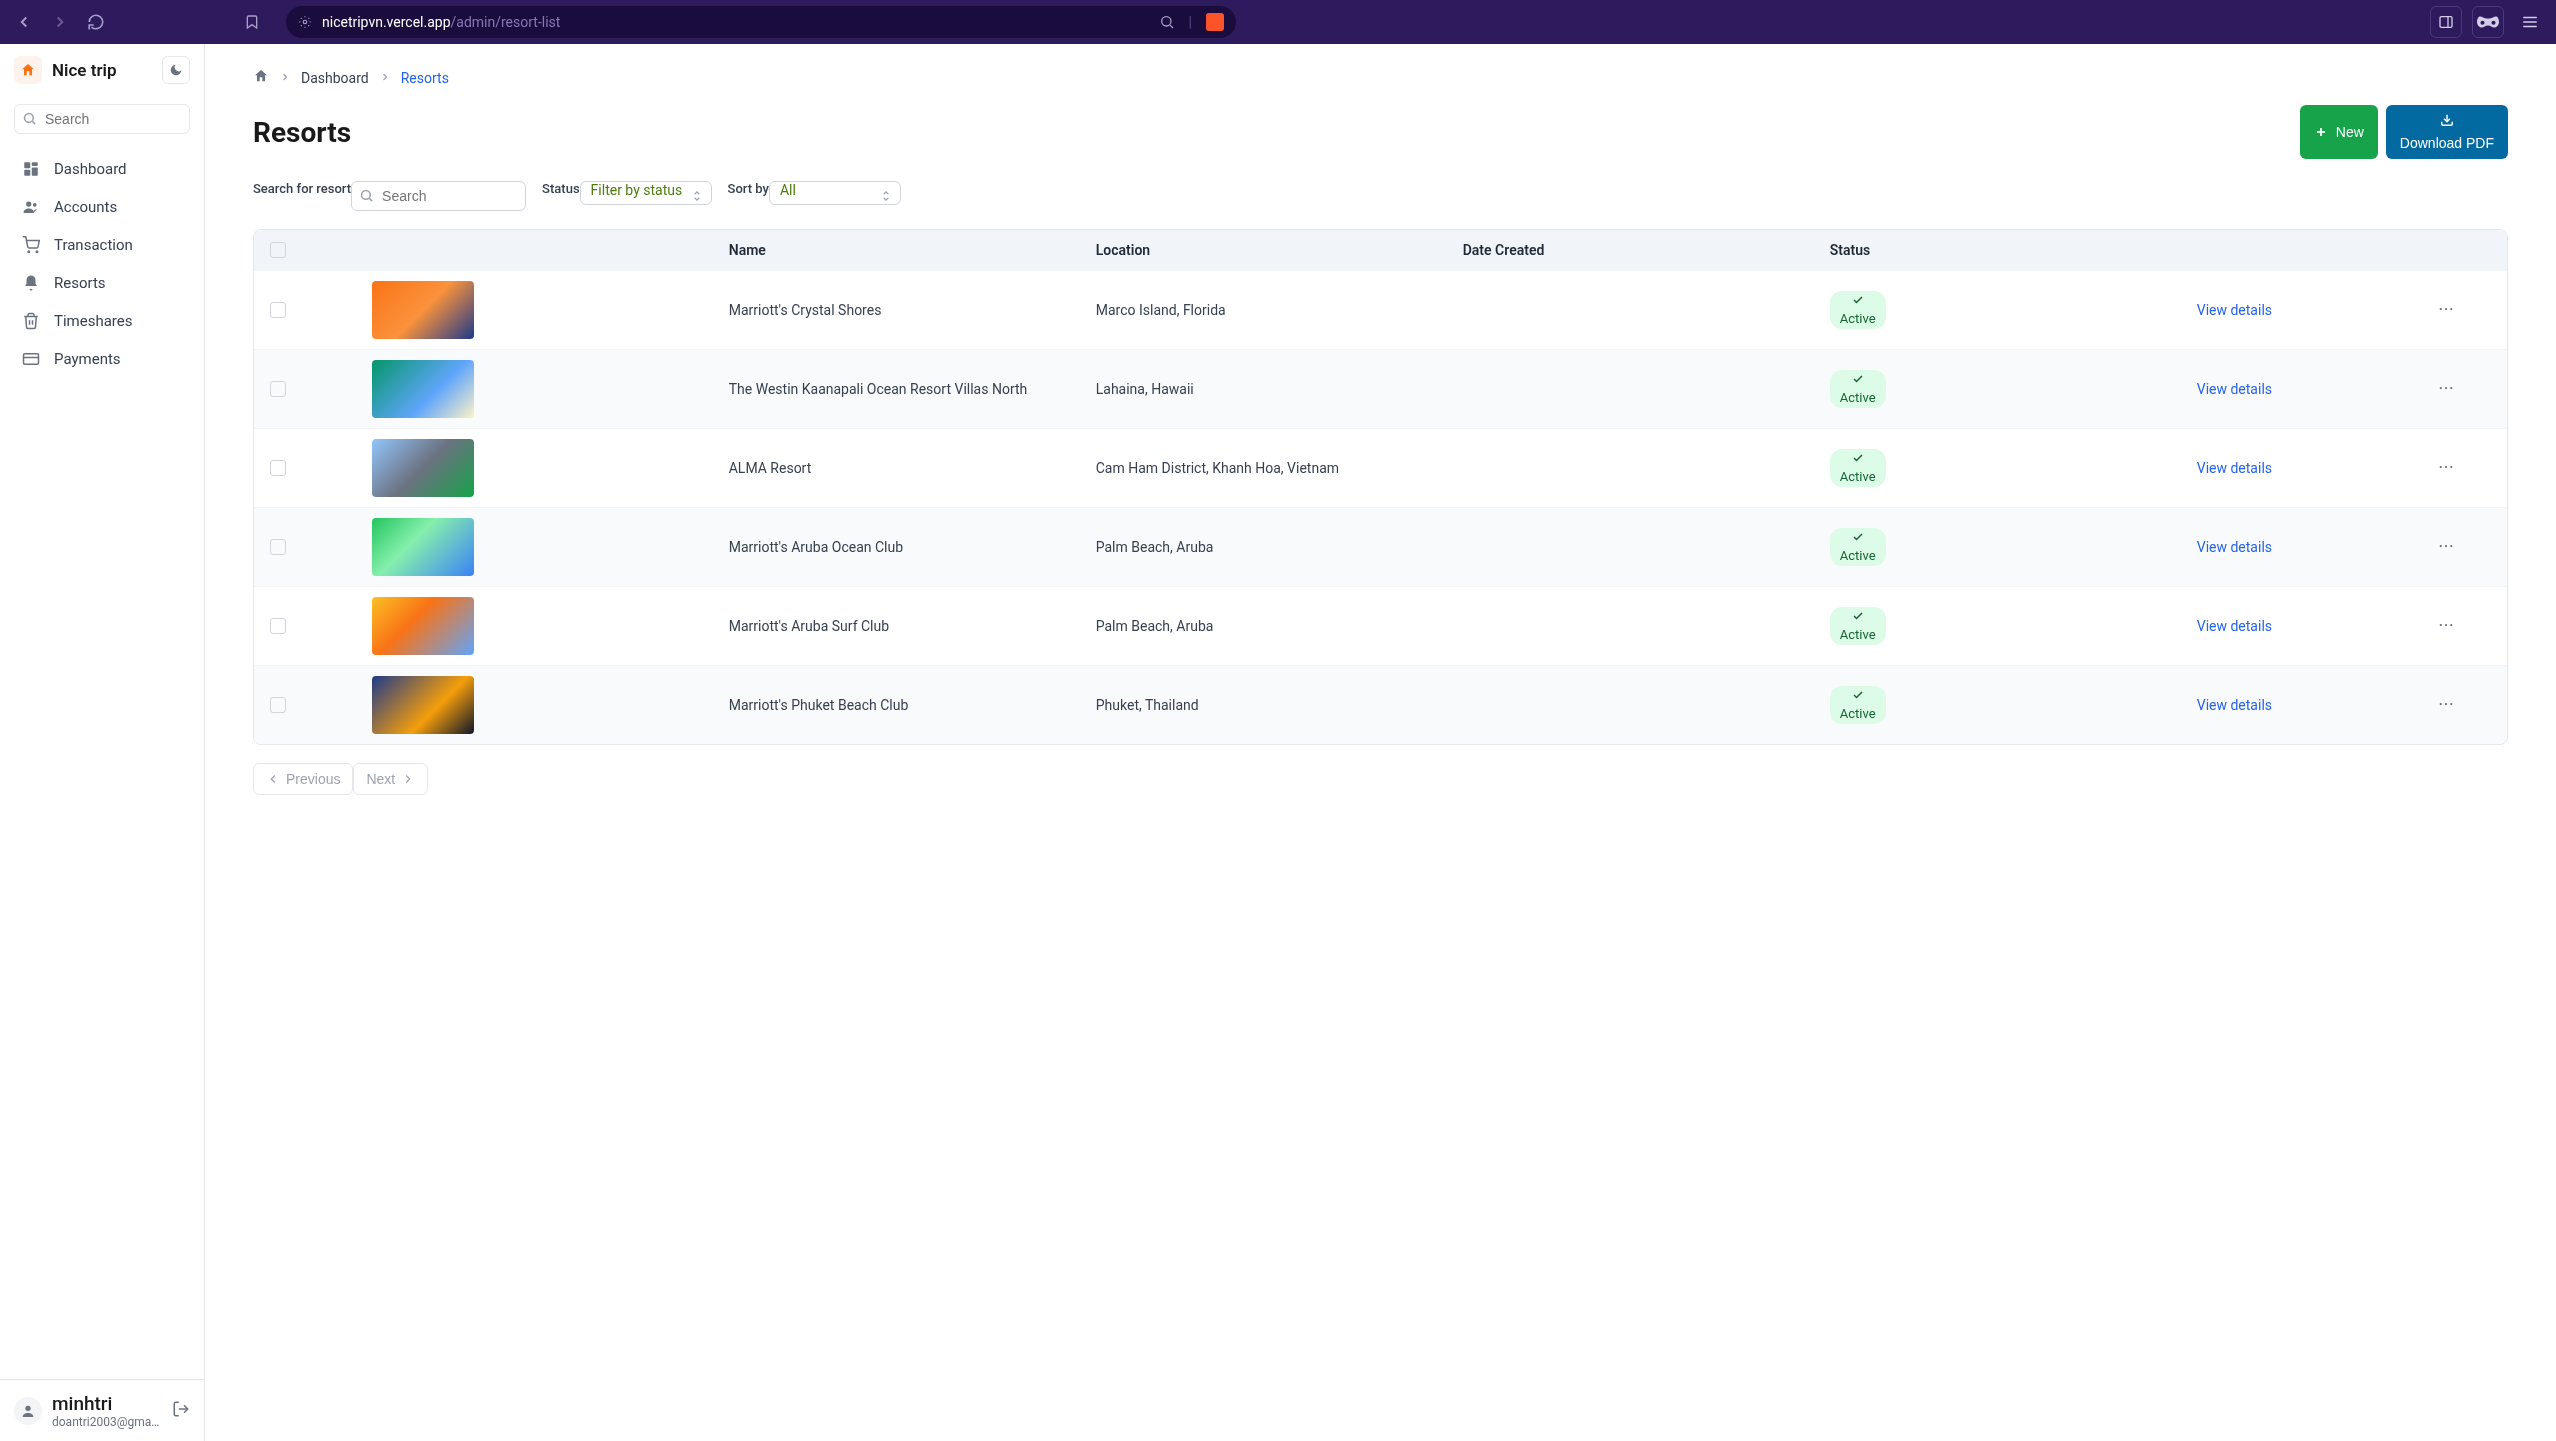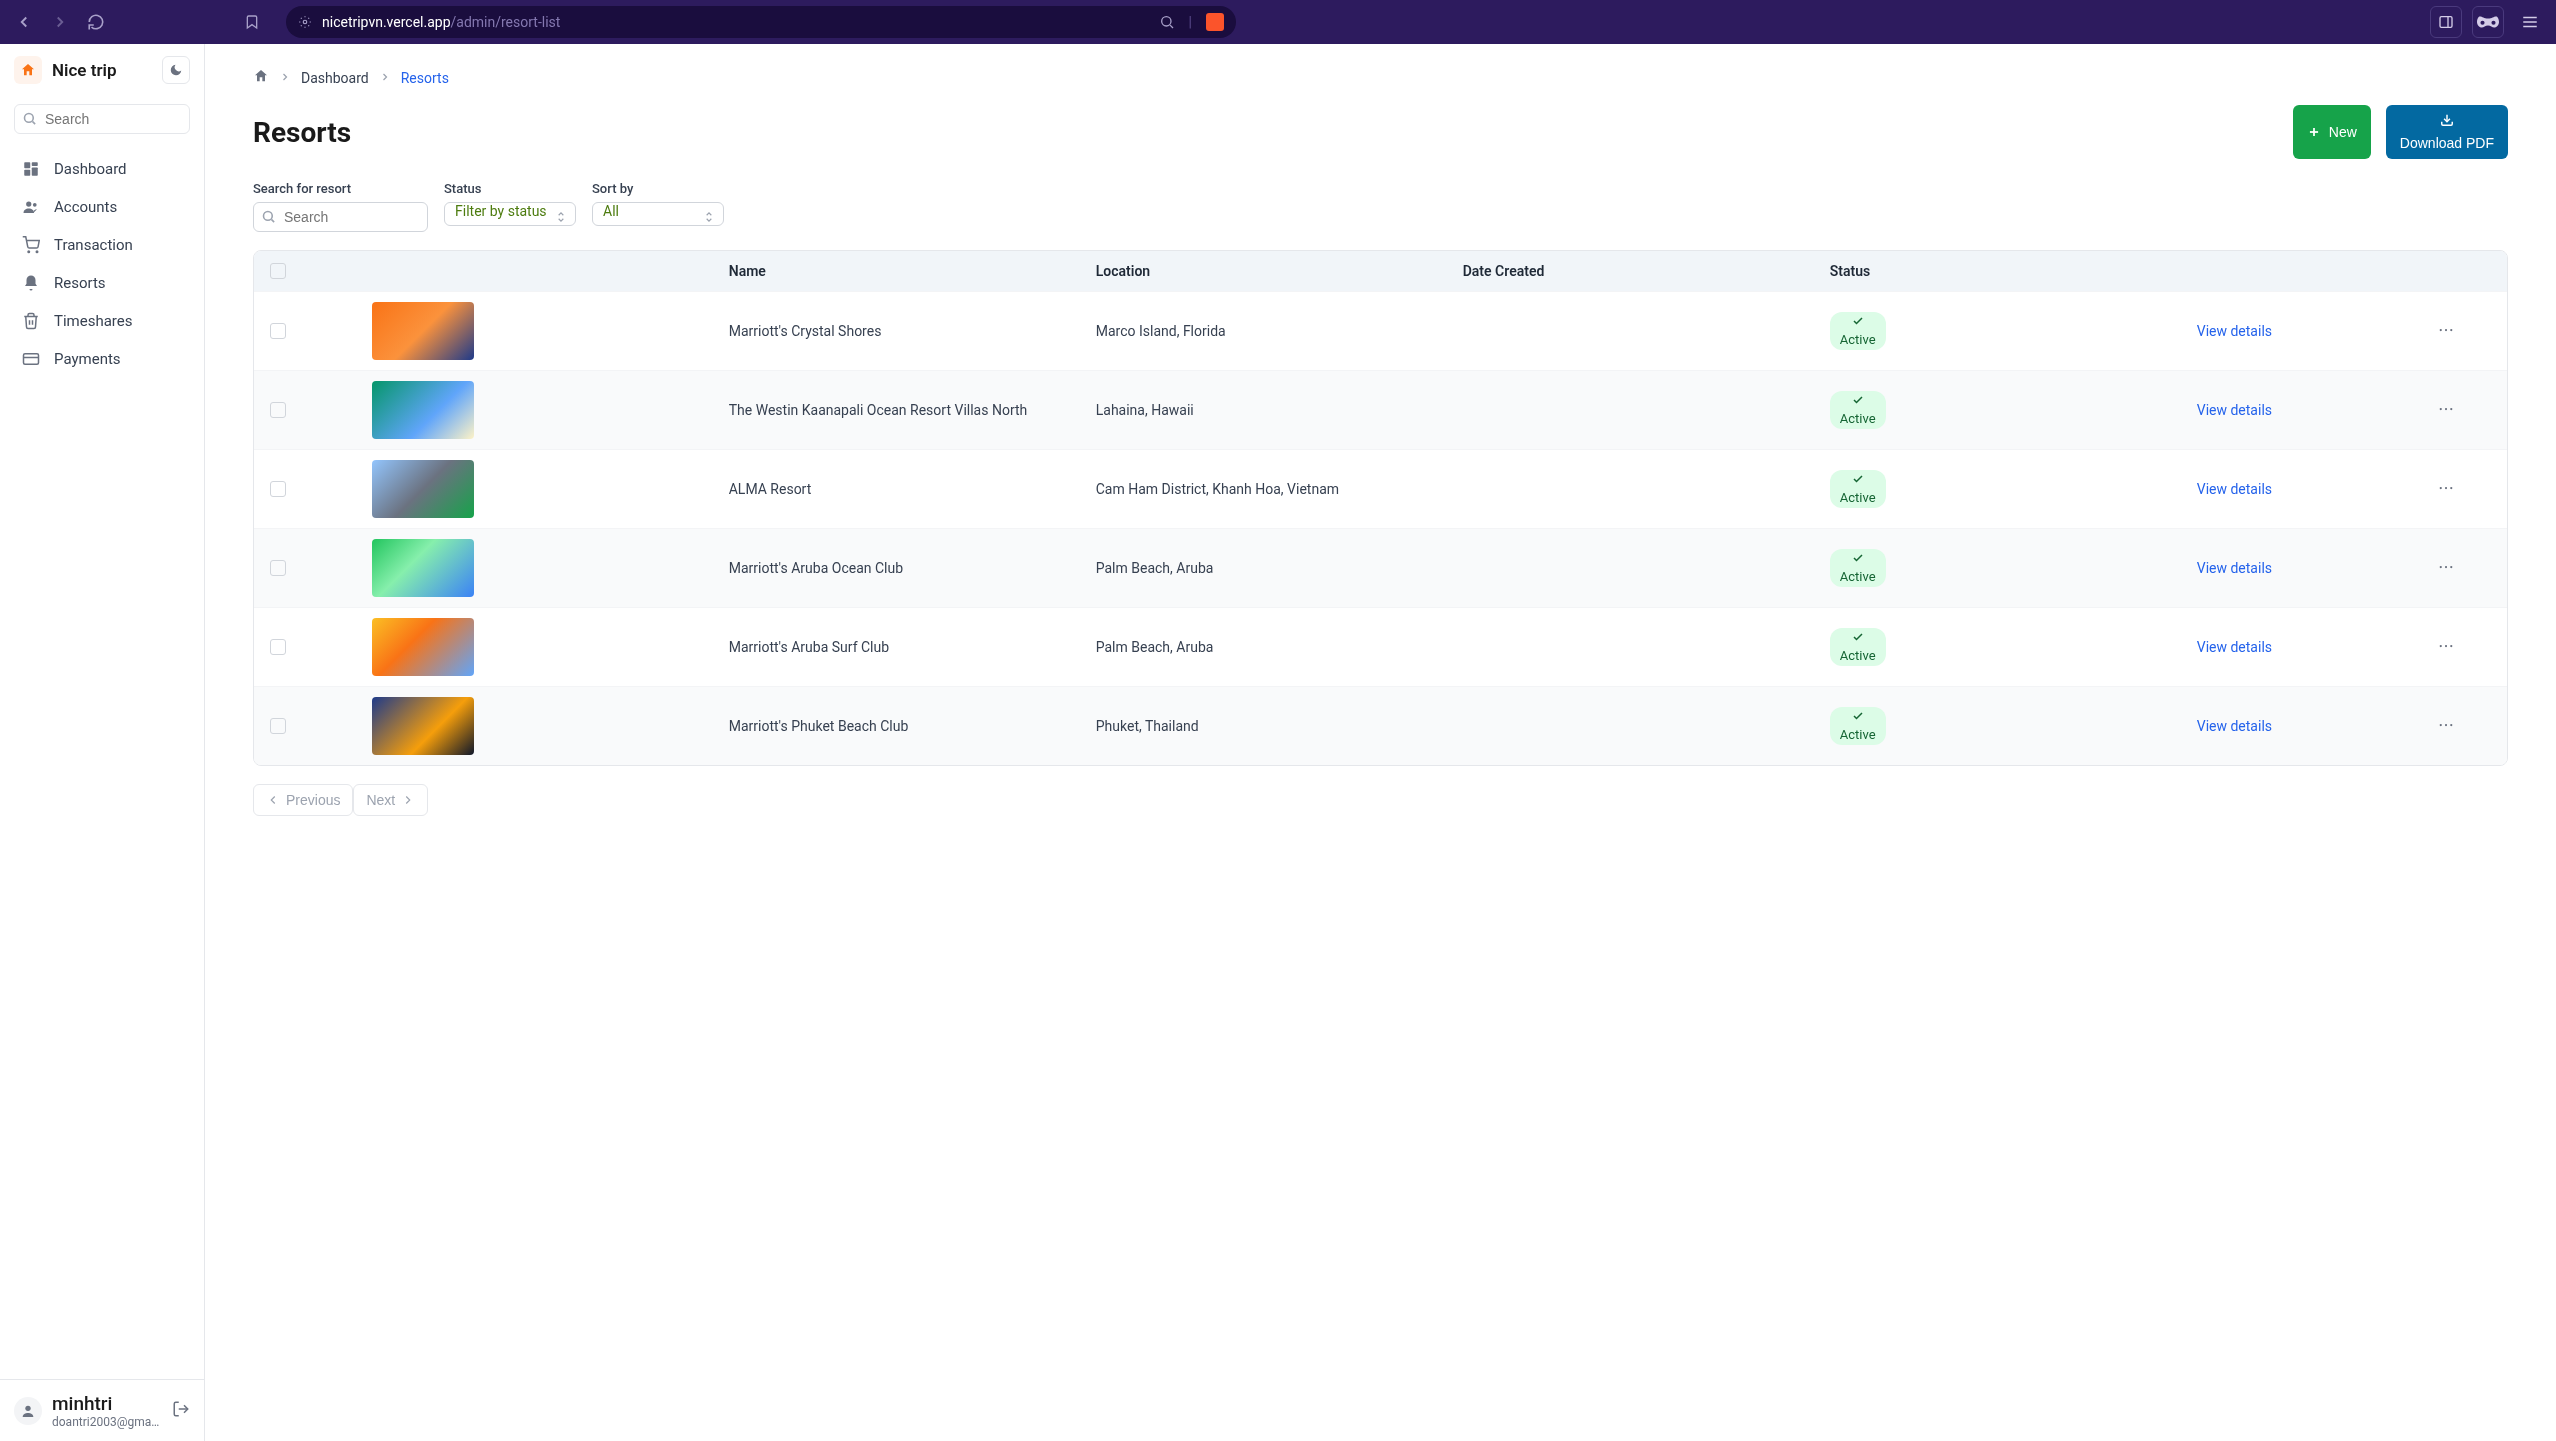--- a/index.html
+++ b/index.html
@@ -45,27 +45,27 @@
 
 
 .main { flex: 1; overflow-y: auto; padding: 24px 48px; }
 .breadcrumb { display: flex; align-items: center; gap: 10px; color: #6b7280; font-size: 14px; margin-bottom: 18px; }
 .breadcrumb .sep { color: #9ca3af; }
 .breadcrumb .active { color: #2563eb; }
 .breadcrumb a { color: #374151; text-decoration: none; }
 
 .page-header { display: flex; align-items: center; margin-bottom: 22px; }
 .page-title { font-size: 28px; font-weight: 700; }
-.header-actions { margin-left: auto; display: flex; gap: 15px; }
+.header-actions { margin-left: auto; display: flex; gap: 8px; }
 .btn { display: inline-flex; align-items: center; gap: 8px; padding: 8px 14px; border-radius: 6px; font-size: 14px; font-weight: 500; cursor: pointer; border: none; color: #fff; }
 .btn-green { background: #16a34a; }
 .btn-blue { background: #0369a1; flex-direction: column; }
 
 .filters { display: flex; gap: 16px; margin-bottom: 18px; }
-.filter-group { display: flex; flex-direction: column; }
+.filter-group { display: flex; flex-direction: row; }
 .filter-label { font-size: 13px; color: #374151; margin-bottom: 6px; font-weight: 500; }
 .filter-input-wrap { position: relative; }
 .filter-input { height: 30px; border: 1px solid #d1d5db; border-radius: 6px; padding: 0 10px 0 30px; font-size: 14px; width: 175px; background: #fff; }
 .filter-input-wrap .sicon { position: absolute; left: 8px; top: 7px; color: #9ca3af; }
 .filter-select { height: 24px; border: 1px solid #d1d5db; border-radius: 6px; padding: 0 28px 0 10px; font-size: 14px; width: 132px; background: #fff; color: #4d7c0f; appearance: none; position: relative; }
 .select-wrap { position: relative; }
 .select-wrap .caret { position: absolute; right: 8px; top: 6px; color: #9ca3af; pointer-events: none; }
 
 
 .table-wrap { border: 1px solid #e5e7eb; border-radius: 8px; overflow: hidden; }

